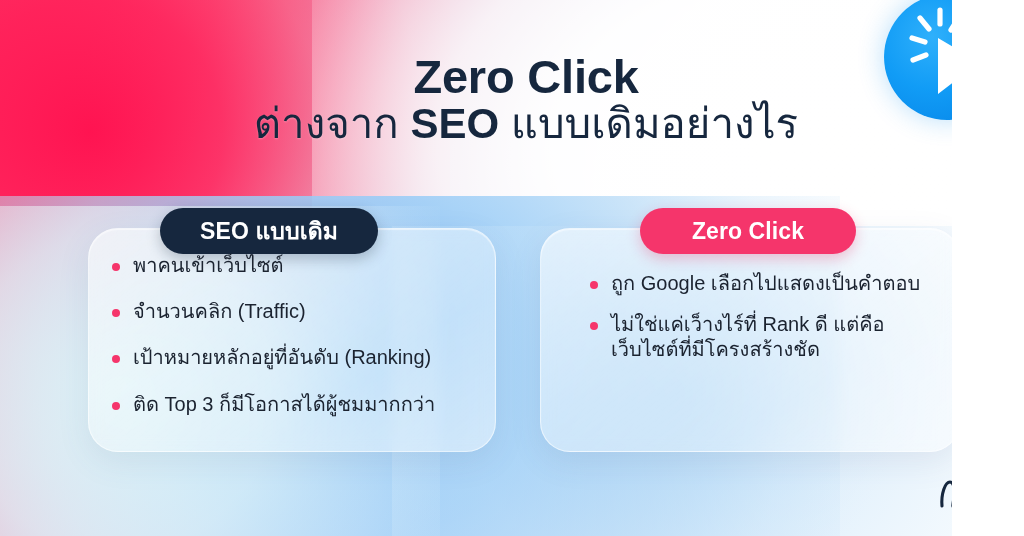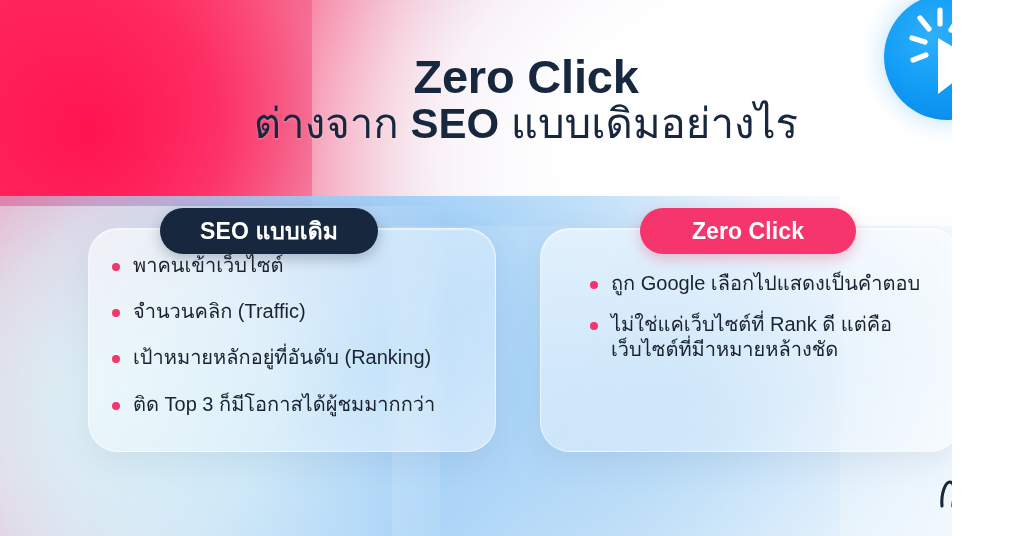--- a/index.html
+++ b/index.html
@@ -290,22 +290,22 @@
 
   <div class="card card-right"></div>
 
   <div class="pill pill-right">Zero Click</div>
 
   <ul class="bullets bullets-right">
     <li>
       <span class="ln">ถูก Google เลือกไปแสดงเป็นคำตอบ</span>
     </li>
     <li>
-      <span class="ln">ไม่ใช่แค่เว็บไซต์ที่ Rank ดี แต่คือ</span>
-      <span class="ln">เว็บไซต์ที่มีาหมายหล้างชัด</span>
+      <span class="ln">ไม่ใช่แค่เว็างไร์ที่ Rank ดี แต่คือ</span>
+      <span class="ln">เว็บไซต์ที่มีโครงสร้างชัด</span>
     </li>
   </ul>
 
   <div class="logo">
     <svg viewBox="0 0 62 46" xmlns="http://www.w3.org/2000/svg">
       <g fill="none" stroke="#16273e" stroke-width="3.1" stroke-linecap="round" stroke-linejoin="round">
         <path d="M6 36 C5 24 9 12 14 12 C19 12 19 25 17 34 C16 39 20 38 22 33 C25 24 26 12 31 12 C36 12 35 26 33 34 C32 39 36 38 38 33 C41 24 42 13 46 13 C50 13 49 26 47 32 C46 37 49 38 52 35"></path>
         <path d="M55 20 C56 20 57 21 57 22"></path>
       </g>
       <circle cx="57.5" cy="15" r="2.4" fill="#16273e"></circle>

